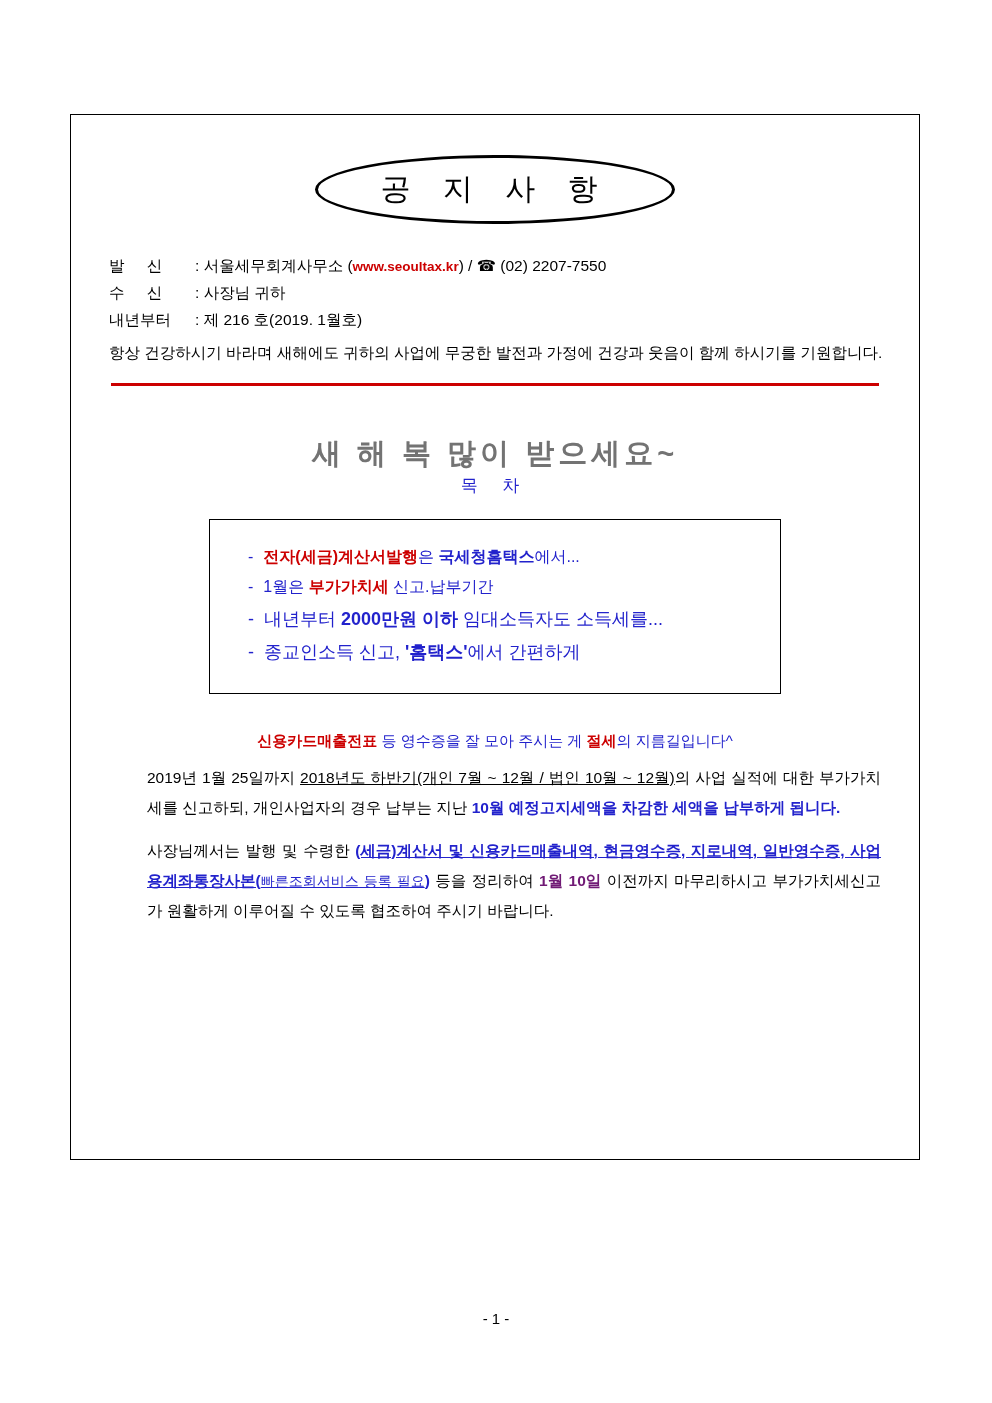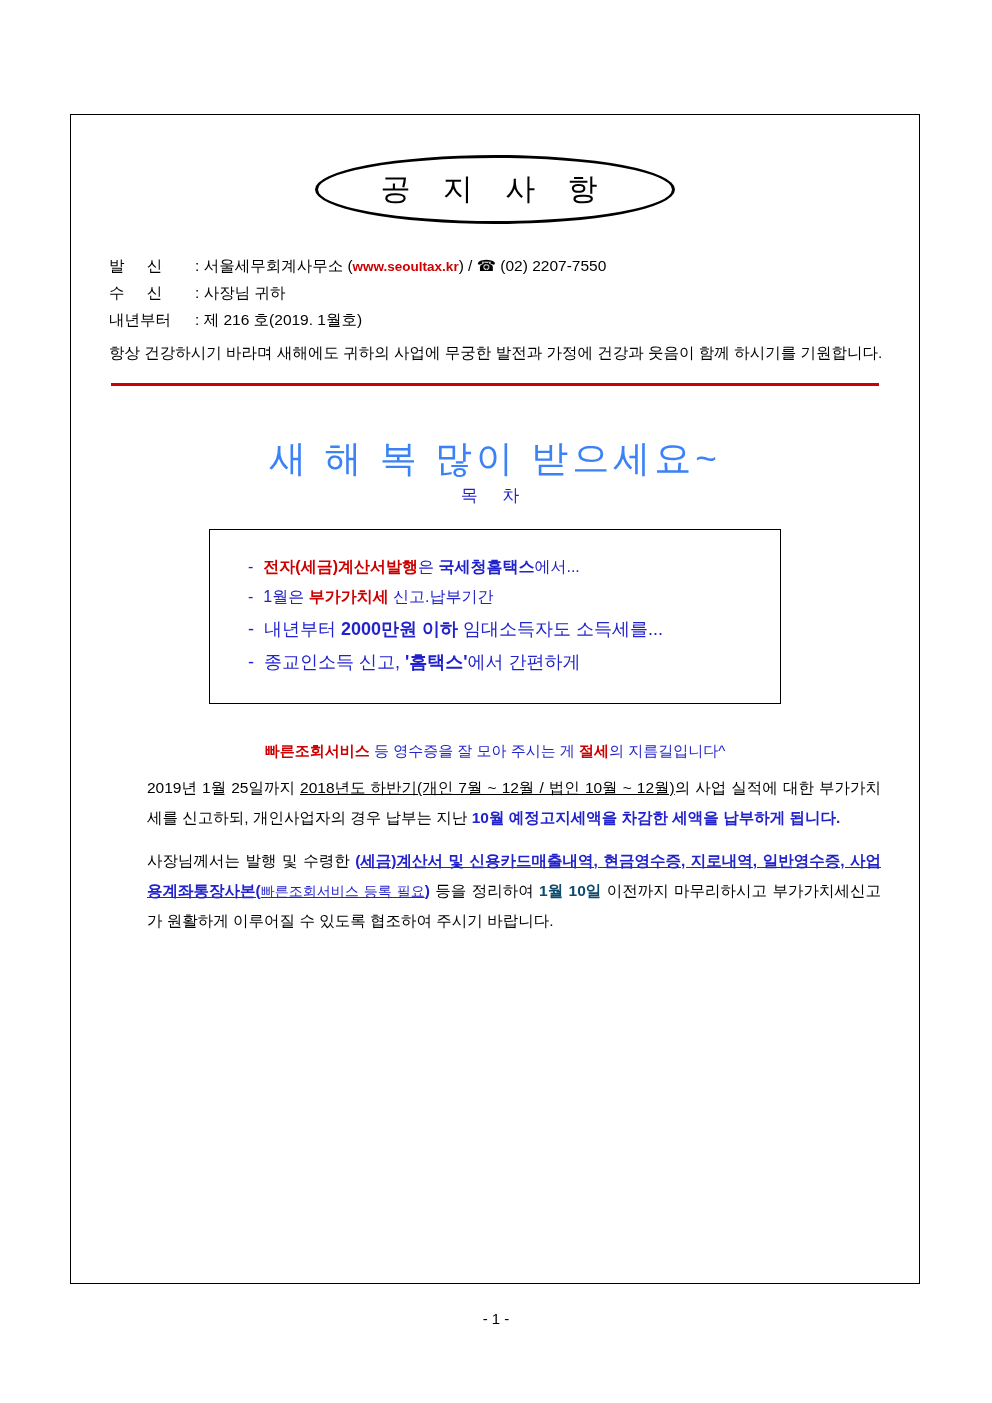--- a/index.html
+++ b/index.html
@@ -12,21 +12,21 @@
     height: 1403px;
     font-family: "Liberation Sans", sans-serif;
     color: #000000;
     position: relative;
   }
   .page {
     position: absolute;
     left: 70px;
     top: 114px;
     width: 850px;
-    height: 1170px;
+    height: 1046px;
     border: 1px solid #000000;
     box-sizing: border-box;
   }
   .inner {
     position: absolute;
     left: 20px;
     top: 20px;
     right: 20px;
     bottom: 20px;
   }
@@ -79,23 +79,23 @@
   
   .red-rule {
     height: 3px;
     background: #cc0000;
     margin: 16px 20px 0 20px;
   }
 
   
   .newyear {
     text-align: center;
-    color: #3b82f6;
-    font-size: 37px;
-    font-weight: normal;
+    color: #737373;
+    font-size: 29px;
+    font-weight: bold;
     letter-spacing: 4px;
     margin-top: 48px;
   }
 
   
   .toc-heading {
     text-align: center;
     color: #2222cc;
     font-size: 17px;
     letter-spacing: 10px;
@@ -160,21 +160,21 @@
     color: #000000;
   }
   .u {
     text-decoration: underline;
   }
   .blue-b {
     color: #2222cc;
     font-weight: bold;
   }
   .red-b {
-    color: #0c4a6e;
+    color: #701a75;
     font-weight: bold;
   }
   .tight {
     font-size: 14px;
     font-weight: normal;
   }
 
   .page-number {
     position: absolute;
     left: 0;
@@ -223,21 +223,21 @@
       </div>
       <div class="toc-item big">
         <span class="dash">-</span><span>내년부터 </span><span class="em-red"></span><span></span><span class="em-blue">2000만원 이하</span><span> 임대소득자도 소득세를...</span>
       </div>
       <div class="toc-item big">
         <span class="dash">-</span><span>종교인소득 신고, </span><span class="em-red"></span><span></span><span class="em-blue">'홈택스'</span><span>에서 간편하게</span>
       </div>
     </div>
 
     <div class="note-line">
-      <span class="red">빠른조회서비스</span><span> 등 영수증을 잘 모아 주시는 게 </span><span class="red">절세</span><span>의 지름길입니다^</span>
+      <span class="red">신용카드매출전표</span><span> 등 영수증을 잘 모아 주시는 게 </span><span class="red">절세</span><span>의 지름길입니다^</span>
     </div>
 
 
     <div class="body-par">
       <span>2019년 1월 25일까지 </span><span class="u">2018년도 하반기(개인 7월 ~ 12월 / 법인 10월 ~ 12월)</span><span>의 사업 실적에 대한 부가가치세를 신고하되, 개인사업자의 경우 납부는 지난 </span><span class="blue-b">10월 예정고지세액을 차감한 세액</span><span class="blue-b">을 납부하게 됩니다.</span>
     </div>
 
     <div class="body-par">
       <span>사장님께서는 발행 및 수령한 </span><span class="u blue-b">(세금)계산서 및 신용카드매출내역, 현금영수증, 지로내역, 일반영수증, 사업용계좌통장사본(</span><span class="u blue-b tight">빠른조회서비스 등록 필요</span><span class="u blue-b">)</span><span> 등을 정리하여 </span><span class="red-b">1월 10일</span><span> 이전까지 마무리하시고 부가가치세신고가 원활하게 이루어질 수 있도록 협조하여 주시기 바랍니다.</span>
     </div>

